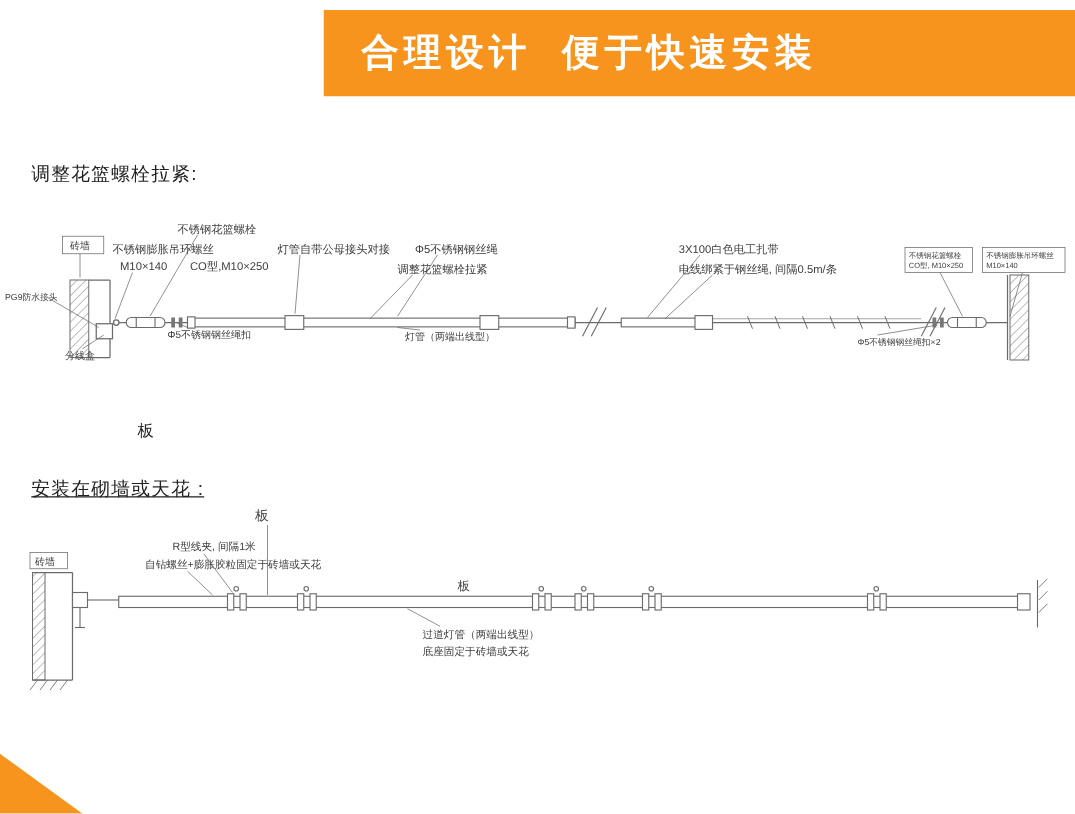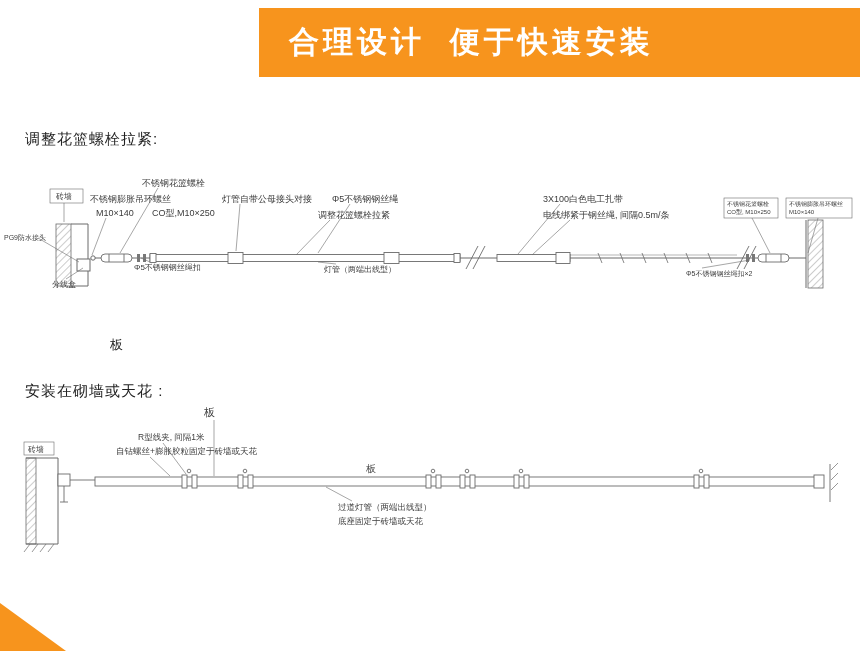--- a/index.html
+++ b/index.html
@@ -13,21 +13,21 @@
     display:flex;align-items:center;padding-left:30px;box-sizing:border-box;
   }
   .banner h1{
     margin:0;color:#fff;font-size:30px;font-weight:bold;letter-spacing:4px;
     font-family:"Liberation Sans",sans-serif;white-space:pre;
   }
   .sec-heading{
     position:absolute;left:25px;font-size:15px;color:#222;letter-spacing:1px;
   }
   .s1-heading{top:130px;}
-  .s2-heading{top:382px;}
+  .s2-heading{top:382px;text-decoration:underline;}
   .board-label-1{
     position:absolute;left:110px;top:336px;font-size:13px;color:#222;
   }
   svg.diag{position:absolute;left:0;display:block;}
   .diagram1{top:158px;}
   .diagram2{top:402px;}
   svg line, svg rect.stroked, svg circle, svg path{stroke:var(--line,#6b6b6b);}
   svg text{fill:var(--text,#3c3c3c);font-family:"Liberation Sans",sans-serif;font-size:9px;}
   .t6{font-size:6px;} .t7{font-size:7px;} .t8{font-size:8px;} .t85{font-size:8.5px;}
   .t10{font-size:10px;} .t11{font-size:11px;}

